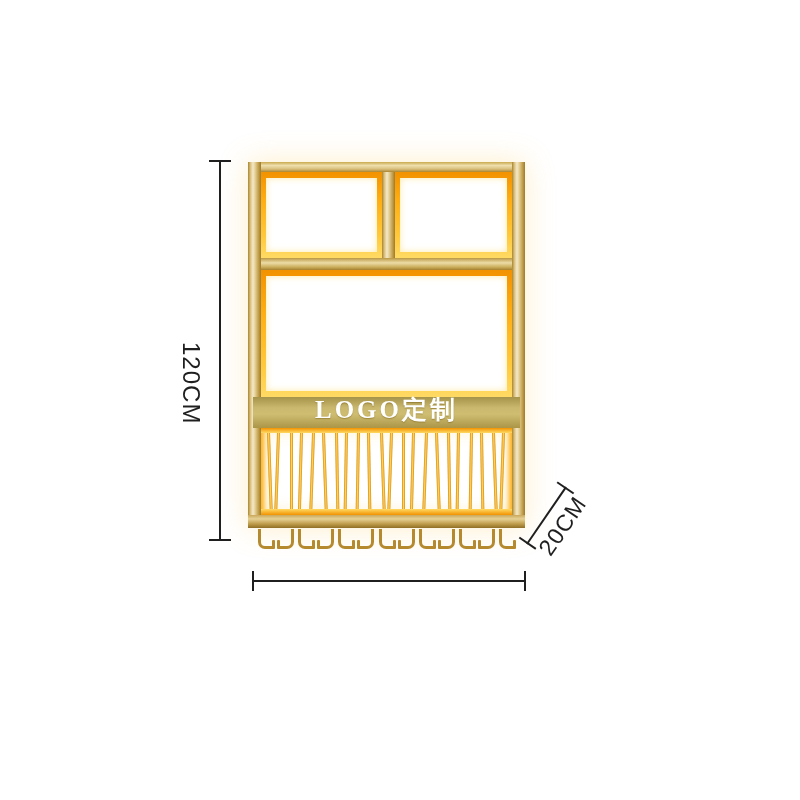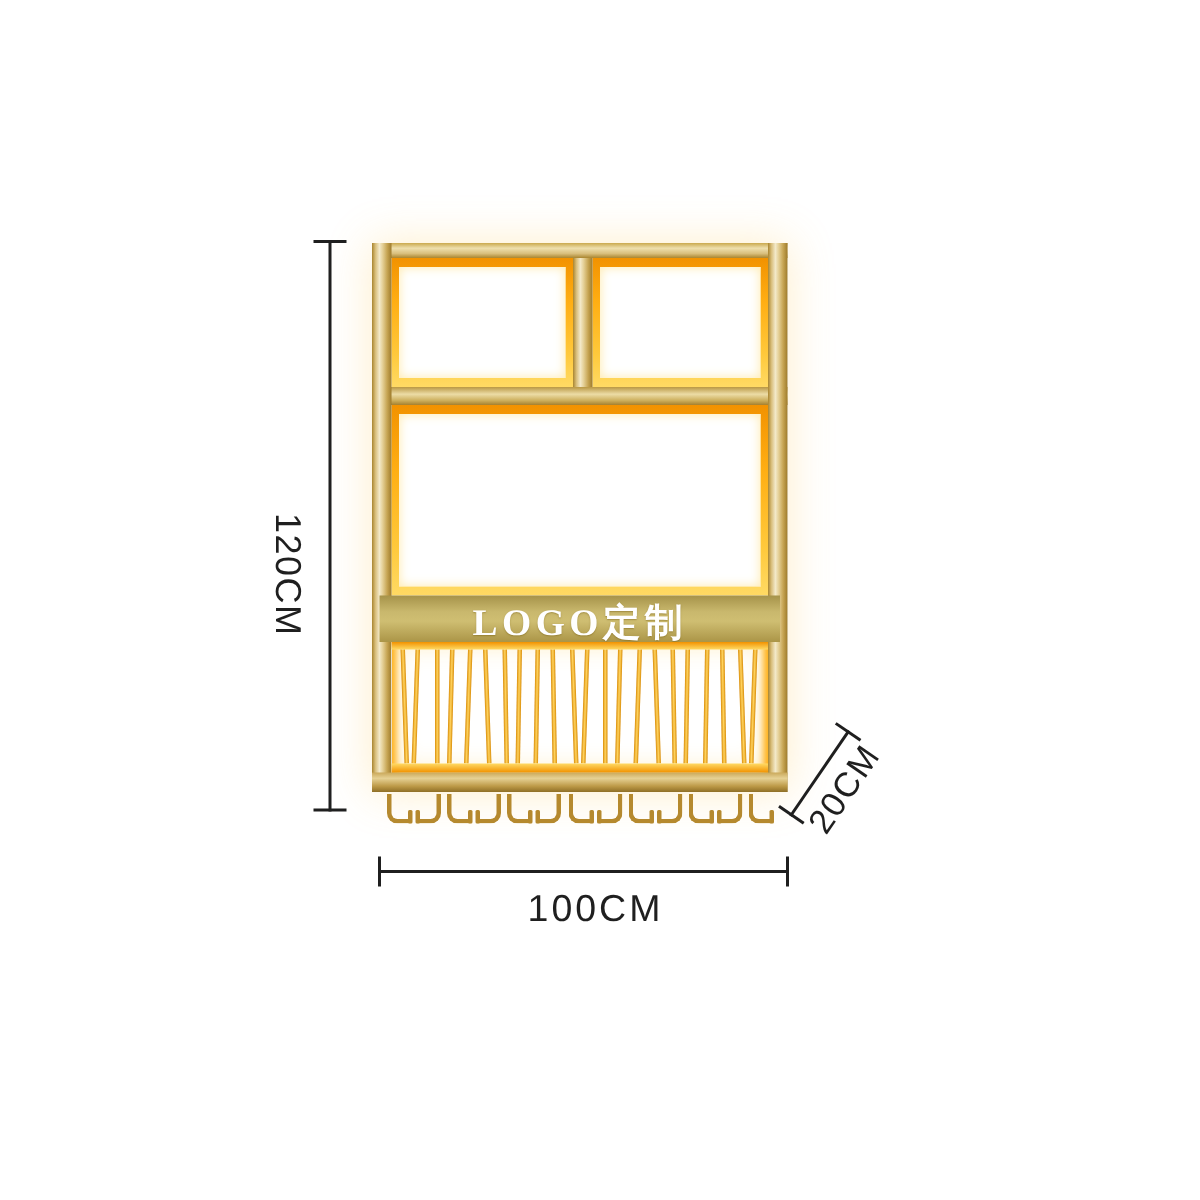--- a/index.html
+++ b/index.html
@@ -32,21 +32,21 @@
   .shelf{left:0;top:96px;width:277px;height:12px;background:linear-gradient(180deg,#b99743,#ecdca6 40%,#cdaf5d 75%,#a48030 100%);}
   .bar-bottom{left:0;top:353px;width:277px;height:13px;background:linear-gradient(180deg,#caa85a,#e6d194 30%,#bd9a48 70%,#8f6f26 100%);}
   .window{position:absolute;background:linear-gradient(180deg,var(--glow-deep) 0%,var(--glow-orange) 35%,#ffc93c 75%,var(--glow-bright) 100%);}
   .win-tl{left:13px;top:10px;width:121px;height:86px;}
   .win-tr{left:147px;top:10px;width:117px;height:86px;}
   .win-mid{left:13px;top:108px;width:251px;height:127px;}
   .win-inner{position:absolute;left:5px;right:5px;top:6px;bottom:6px;background:#fff;
              box-shadow:inset 0 0 7px #ffe9a8;}
   .banner{position:absolute;left:5px;top:235px;width:267px;height:31px;
           background:linear-gradient(180deg,var(--banner-shadow) 0%,var(--banner-gold) 35%,#cfbe72 55%,#ab9547 100%);
-          display:flex;align-items:flex-end;justify-content:center;}
+          display:flex;align-items:flex-start;justify-content:center;}
   .banner span{color:#fff;font-family:"Liberation Serif","DejaVu Serif",serif;
                font-size:25px;font-weight:bold;letter-spacing:3px;line-height:1;
                text-shadow:0 1px 1px rgba(120,95,20,.5);}
   .rails{position:absolute;left:13px;top:266px;width:251px;height:87px;background:#fff;
          box-shadow:inset 5px 0 5px -2px var(--glow-orange), inset -5px 0 5px -2px var(--glow-orange),
                     inset 0 0 18px rgba(255,200,60,.45);}
   .rails::before{content:"";position:absolute;left:0;top:0;width:100%;height:5px;
                  background:linear-gradient(180deg,var(--glow-deep),var(--glow-bright));}
   .rails::after{content:"";position:absolute;left:0;bottom:0;width:100%;height:6px;
                 background:linear-gradient(0deg,var(--glow-deep),var(--glow-bright));}
@@ -146,21 +146,20 @@
   <div class="dim-v-line">
     <div class="t1"></div>
     <div class="t2"></div>
   </div>
   <div class="dim dim-label-h">120CM</div>
 
   <div class="dim-h-line">
     <div class="t1"></div>
     <div class="t2"></div>
   </div>
-  <div class="dim dim-label-w">100CM</div>
 
   <div class="dim-d">
     <div class="t1"></div>
     <div class="t2"></div>
     <div class="dim dim-label-d">20CM</div>
   </div>
 
 </div>
 
 </body></html>

